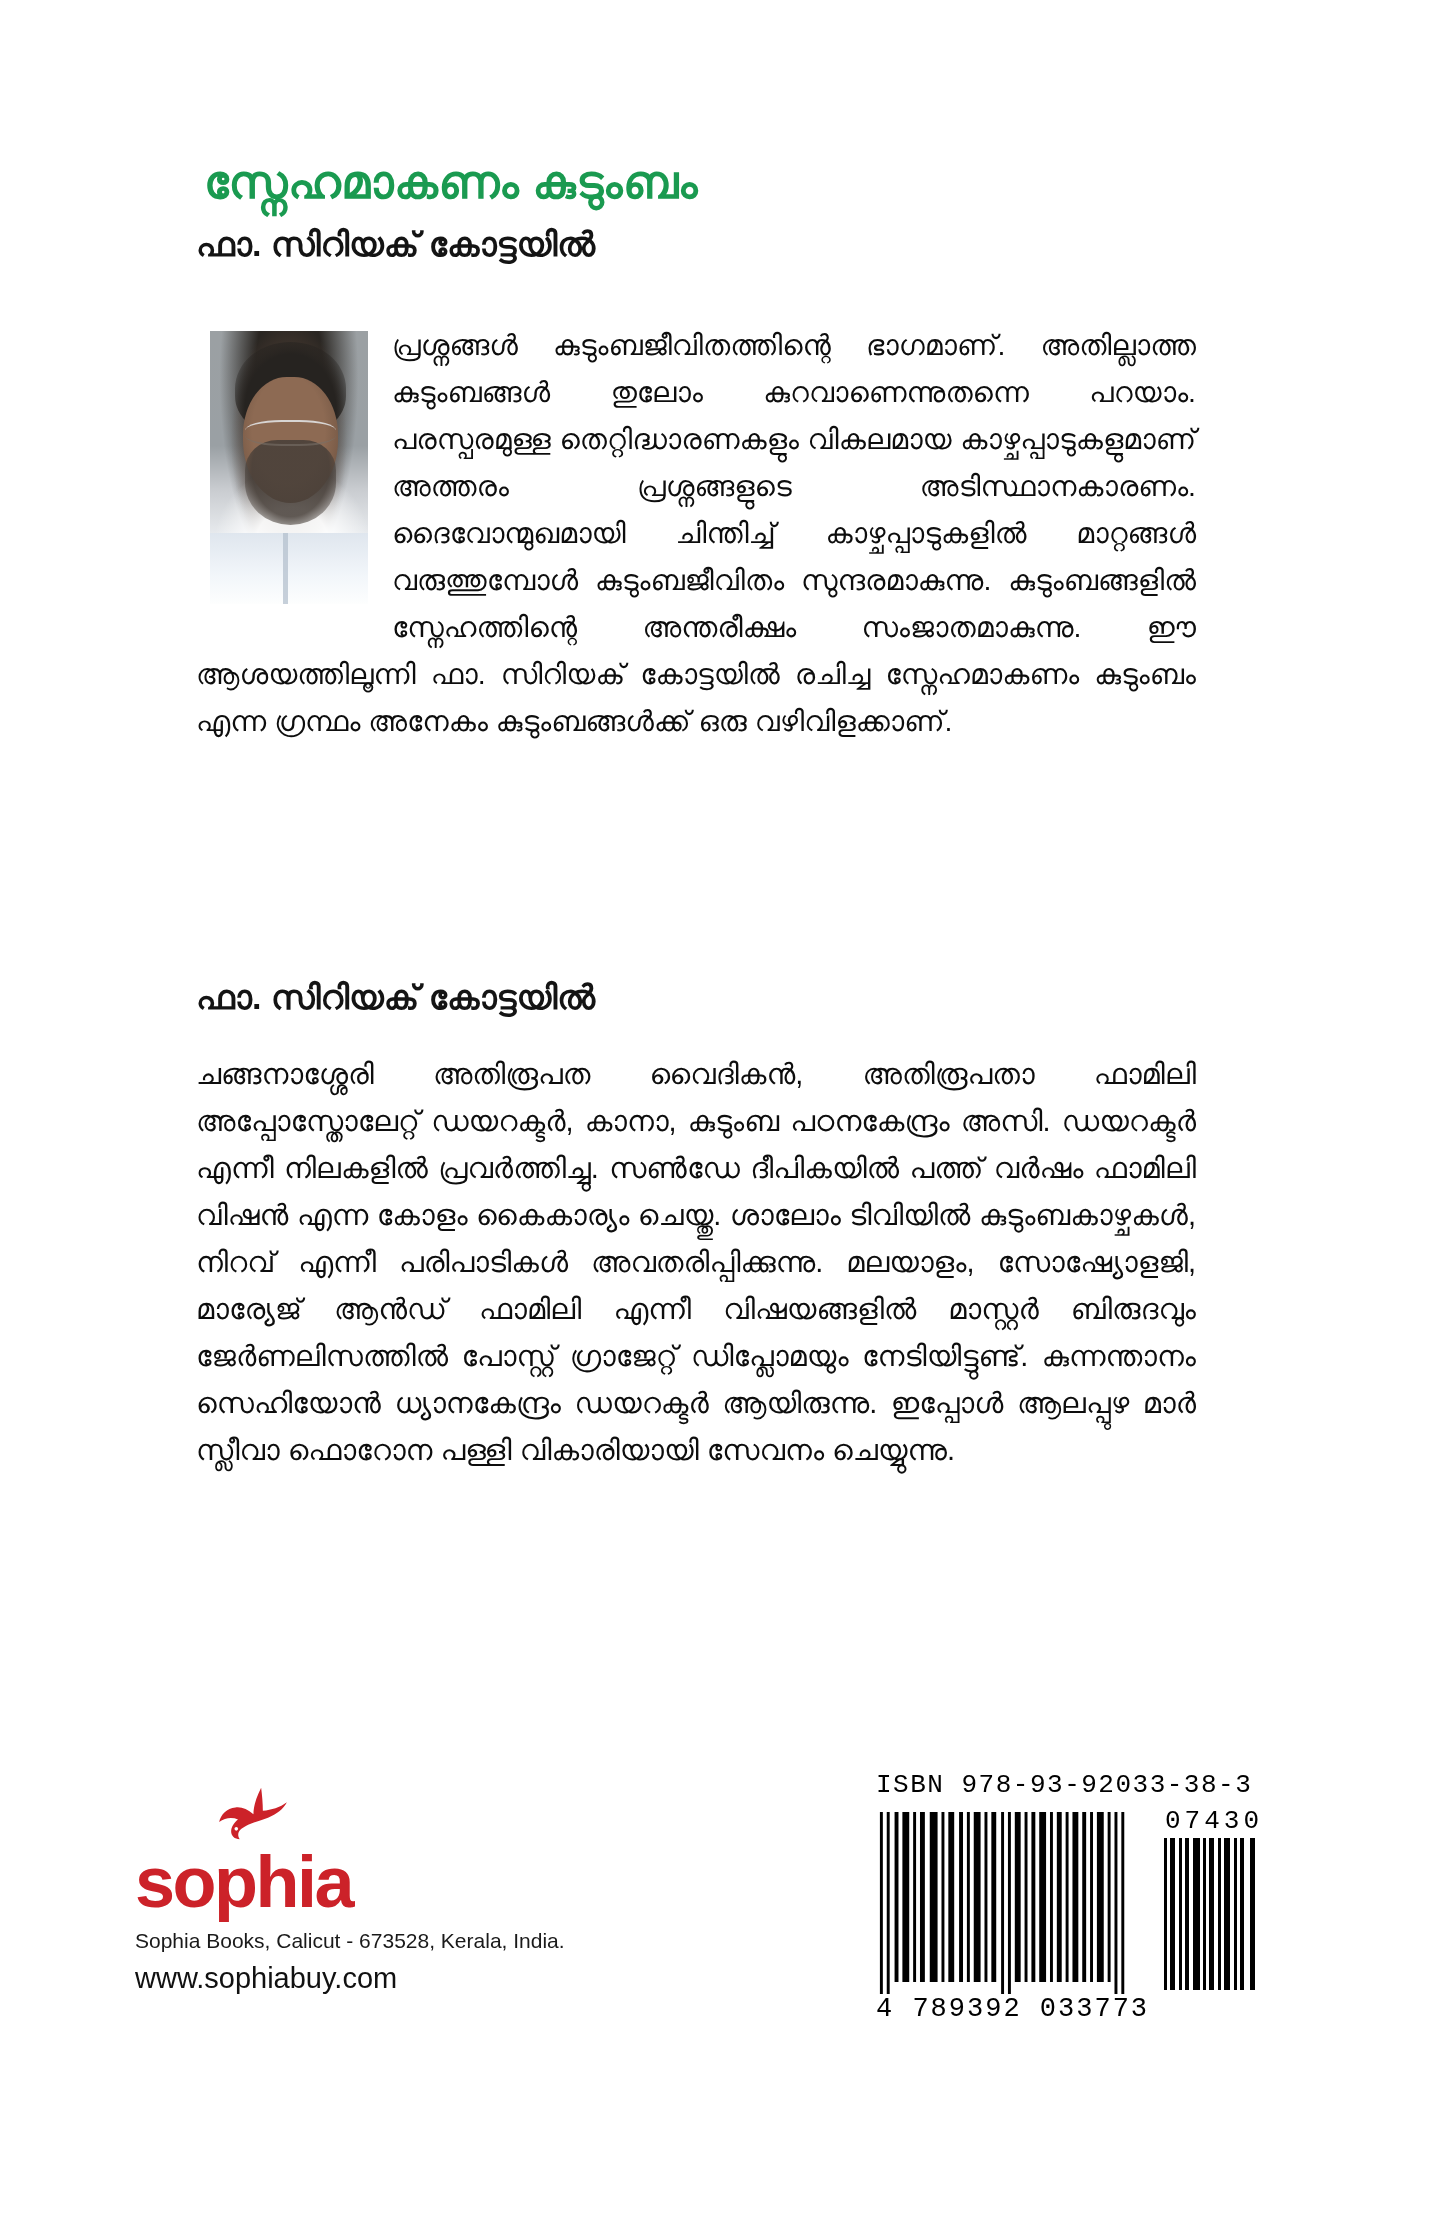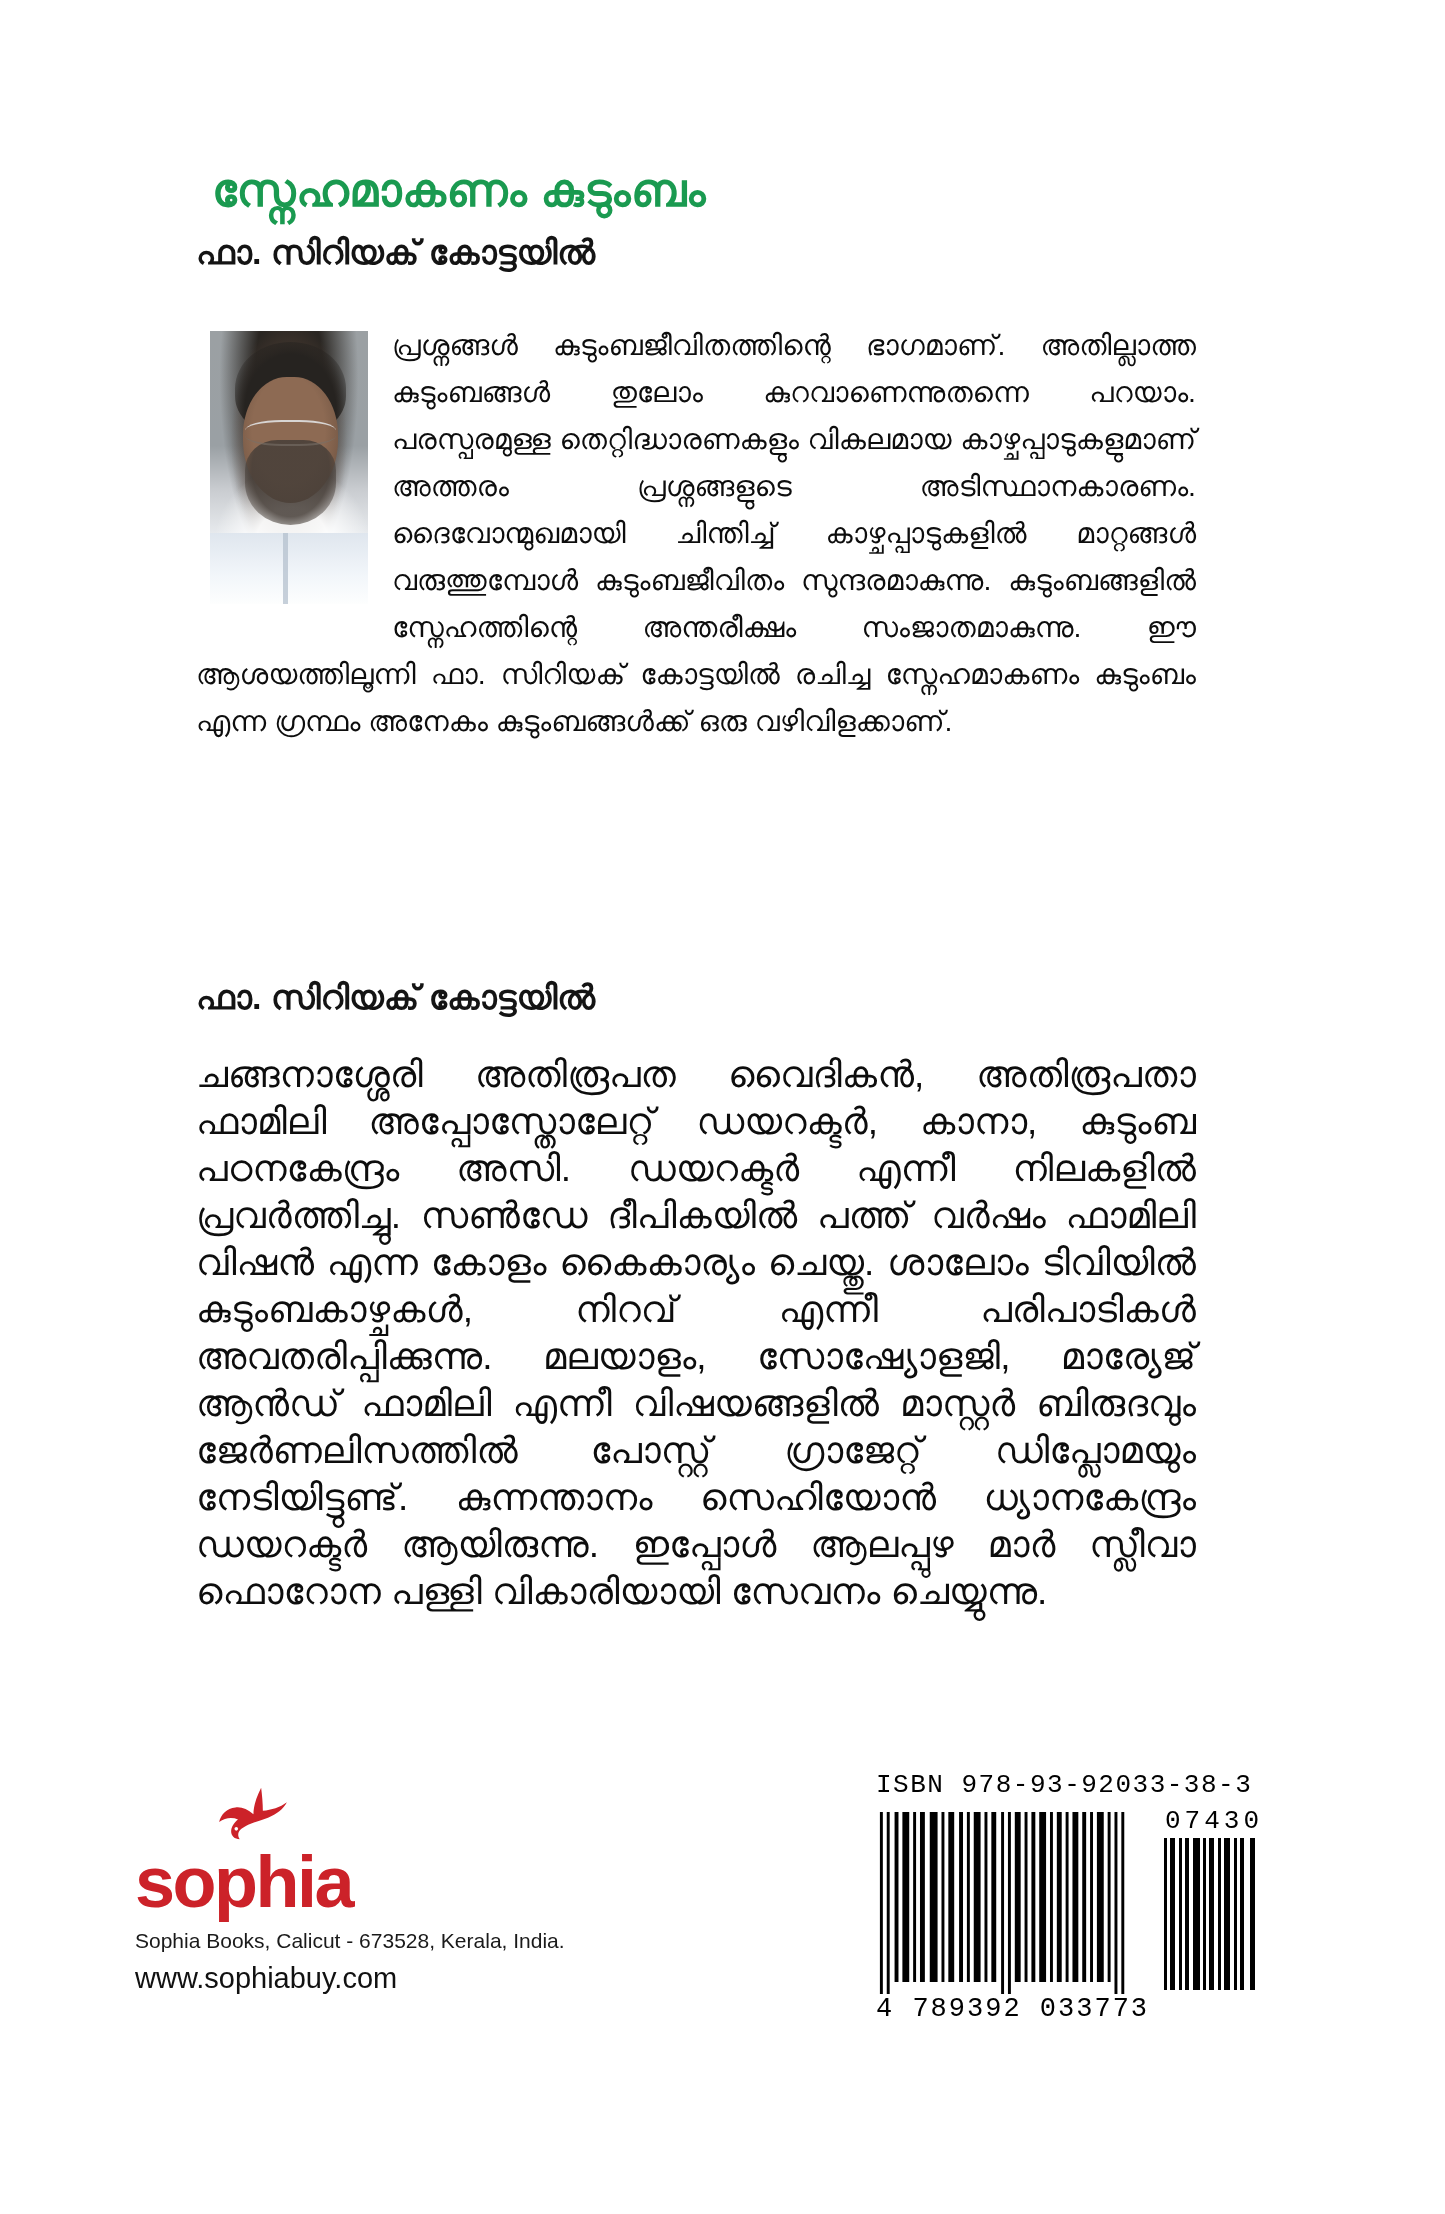--- a/index.html
+++ b/index.html
@@ -31,21 +31,21 @@
     top: 148px;
     width: 1060px;
   }
   .book-title {
     font-family: "Liberation Sans", sans-serif;
     font-size: 46px;
     font-weight: bold;
     letter-spacing: 0.5px;
     color: #1a9a50;
     line-height: 1.15;
-    margin: 16px;
+    margin: 8px;
     white-space: nowrap;
   }
   .author-line {
     font-family: "Liberation Sans", sans-serif;
     font-size: 34px;
     font-weight: bold;
     color: #141414;
     margin: 16px 0 0 0;
     line-height: 1.15;
     white-space: nowrap;
@@ -136,21 +136,21 @@
     font-size: 34px;
     font-weight: bold;
     color: #141414;
     margin: 0 0 34px 0;
     line-height: 1.15;
     white-space: nowrap;
   }
   .bio-text {
     margin: 0;
     font-family: "Liberation Sans", sans-serif;
-    font-size: 37px;
+    font-size: 29px;
     line-height: 47px;
     color: #0d0d0d;
     text-align: justify;
     text-justify: inter-word;
   }
 
   
   .footer {
     position: absolute;
     left: 0;

